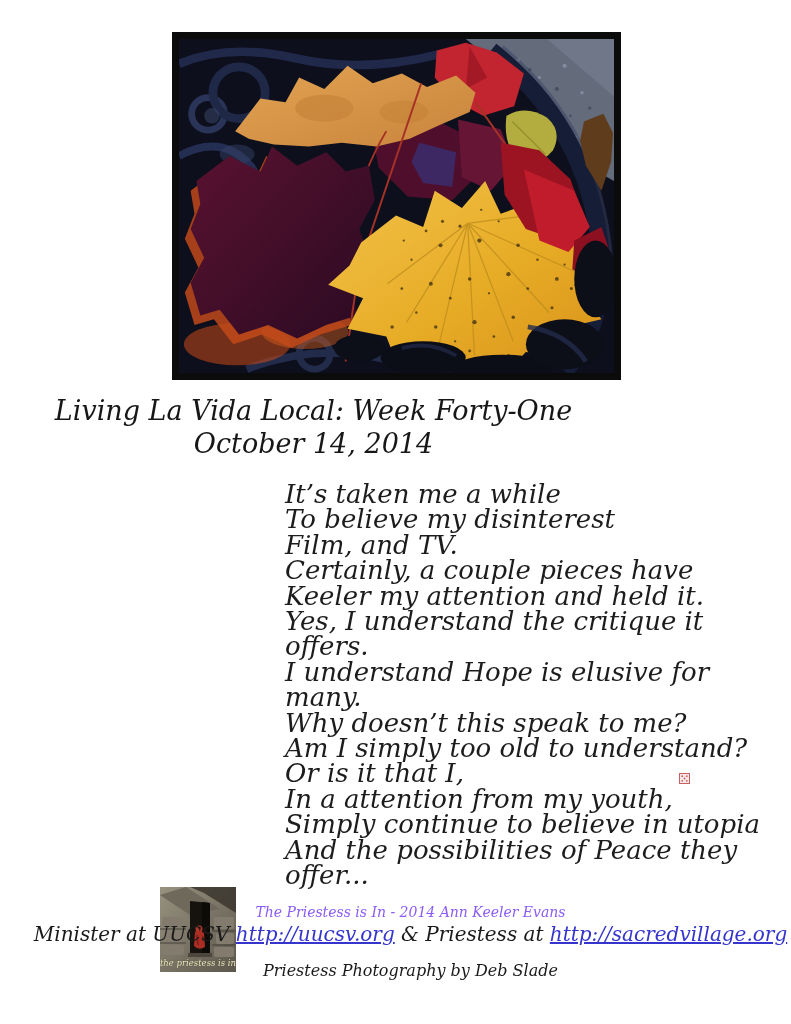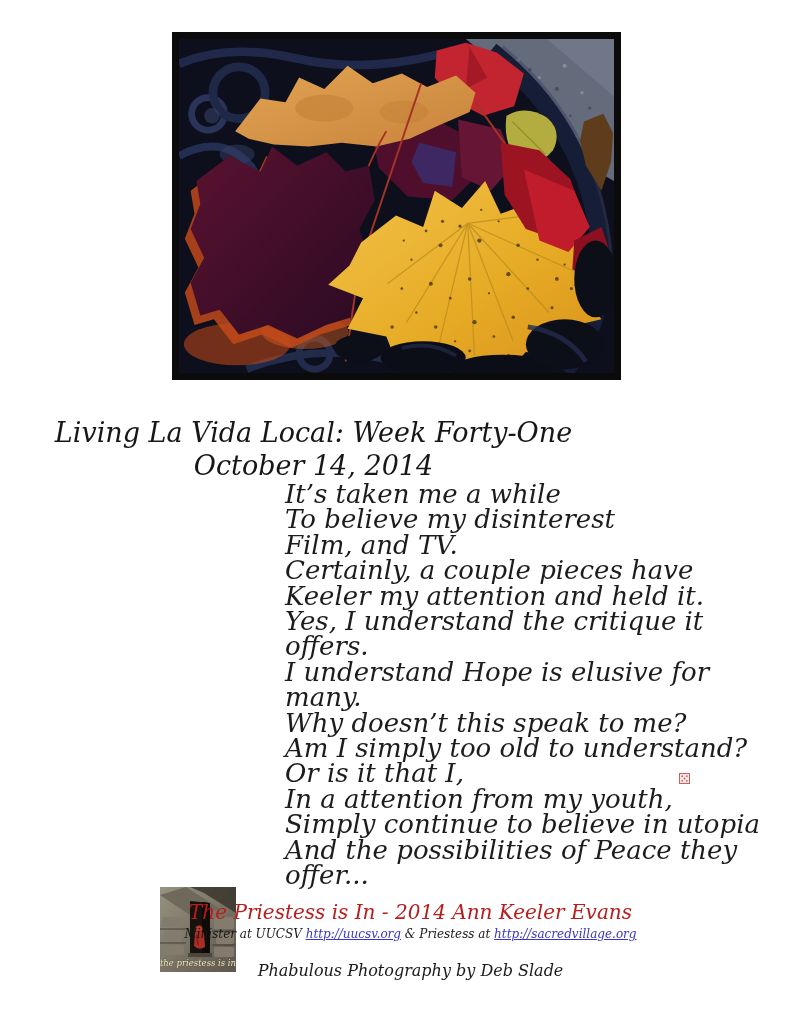--- a/index.html
+++ b/index.html
@@ -3,33 +3,33 @@
 <meta charset="utf-8">
 <style>
   html,body{margin:0;padding:0;background:#ffffff;}
   .page{position:relative;width:791px;height:1024px;background:#ffffff;overflow:hidden;
         font-family:"DejaVu Serif", serif;color:#1f1f1f;}
   
   .photo-frame{position:absolute;left:172px;top:32px;width:435px;height:334px;
                background:#0b0b0b;border:7px solid #0b0b0b;}
   .photo-frame svg{display:block;width:435px;height:334px;}
   
-  .title-block{position:absolute;left:0;top:416px;width:627px;box-sizing:border-box;
+  .title-block{position:absolute;left:0;top:394px;width:627px;box-sizing:border-box;
                text-align:center;font-style:italic;font-size:27px;line-height:33px;color:#171717;}
   
   .poem{position:absolute;left:285px;top:482px;font-style:italic;font-size:26px;
         line-height:25.4px;color:#1c1c1c;}
   
   .anchor-marker{position:absolute;left:679px;top:769px;width:11px;height:11px;}
   
   .footer-thumb{position:absolute;left:152px;top:887px;width:76px;height:85px;padding-left:8px;}
   .footer-thumb svg{display:block;width:76px;height:85px;}
   .footer-text{position:absolute;left:30px;top:901px;width:761px;text-align:center;font-style:italic;}
-  .credit-line{font-size:20px;line-height:22px;color:#b91c1c;}
-  .roles-line{font-size:12px;line-height:19px;color:#1a1a1a;margin-top:2px;}
+  .credit-line{font-size:14px;line-height:22px;color:#8b5cf6;}
+  .roles-line{font-size:20px;line-height:19px;color:#1a1a1a;margin-top:2px;}
   .roles-line a{color:#3535cd;text-decoration:underline;cursor:pointer;}
   .photo-credit{font-size:16px;line-height:20px;color:#1a1a1a;margin-top:17px;}
 </style>
 </head>
 <body>
 
 <div class="page">
 
   <div class="photo-frame">
     <svg viewBox="0 0 449 348" preserveAspectRatio="none">
@@ -236,16 +236,16 @@
       <path d="M35,45 Q39,42 44,46 L45,60 Q39,64 34,59 Z" fill="#aa2e24"></path>
       <path d="M37,48 L38,58" stroke="#7c1f18" stroke-width="1.5"></path>
       <rect x="28" y="66" width="24" height="4" fill="#4c463c"></rect>
       <text x="38" y="79" text-anchor="middle" font-size="8.5" font-style="italic" fill="#eee8c0" stroke="#55503f" stroke-width="0.5" paint-order="stroke">the priestess is in</text>
     </svg>
   </div>
 
   <div class="footer-text">
     <div class="credit-line">The Priestess is In - 2014 Ann Keeler Evans</div>
     <div class="roles-line"><span>Minister at UUCSV </span><a>http://uucsv.org</a><span> &amp; Priestess at </span><a>http://sacredvillage.org</a></div>
-    <div class="photo-credit">Phabulous Photography by Deb Slade</div>
+    <div class="photo-credit">Priestess Photography by Deb Slade</div>
   </div>
 
 </div>
 
 </body></html>

